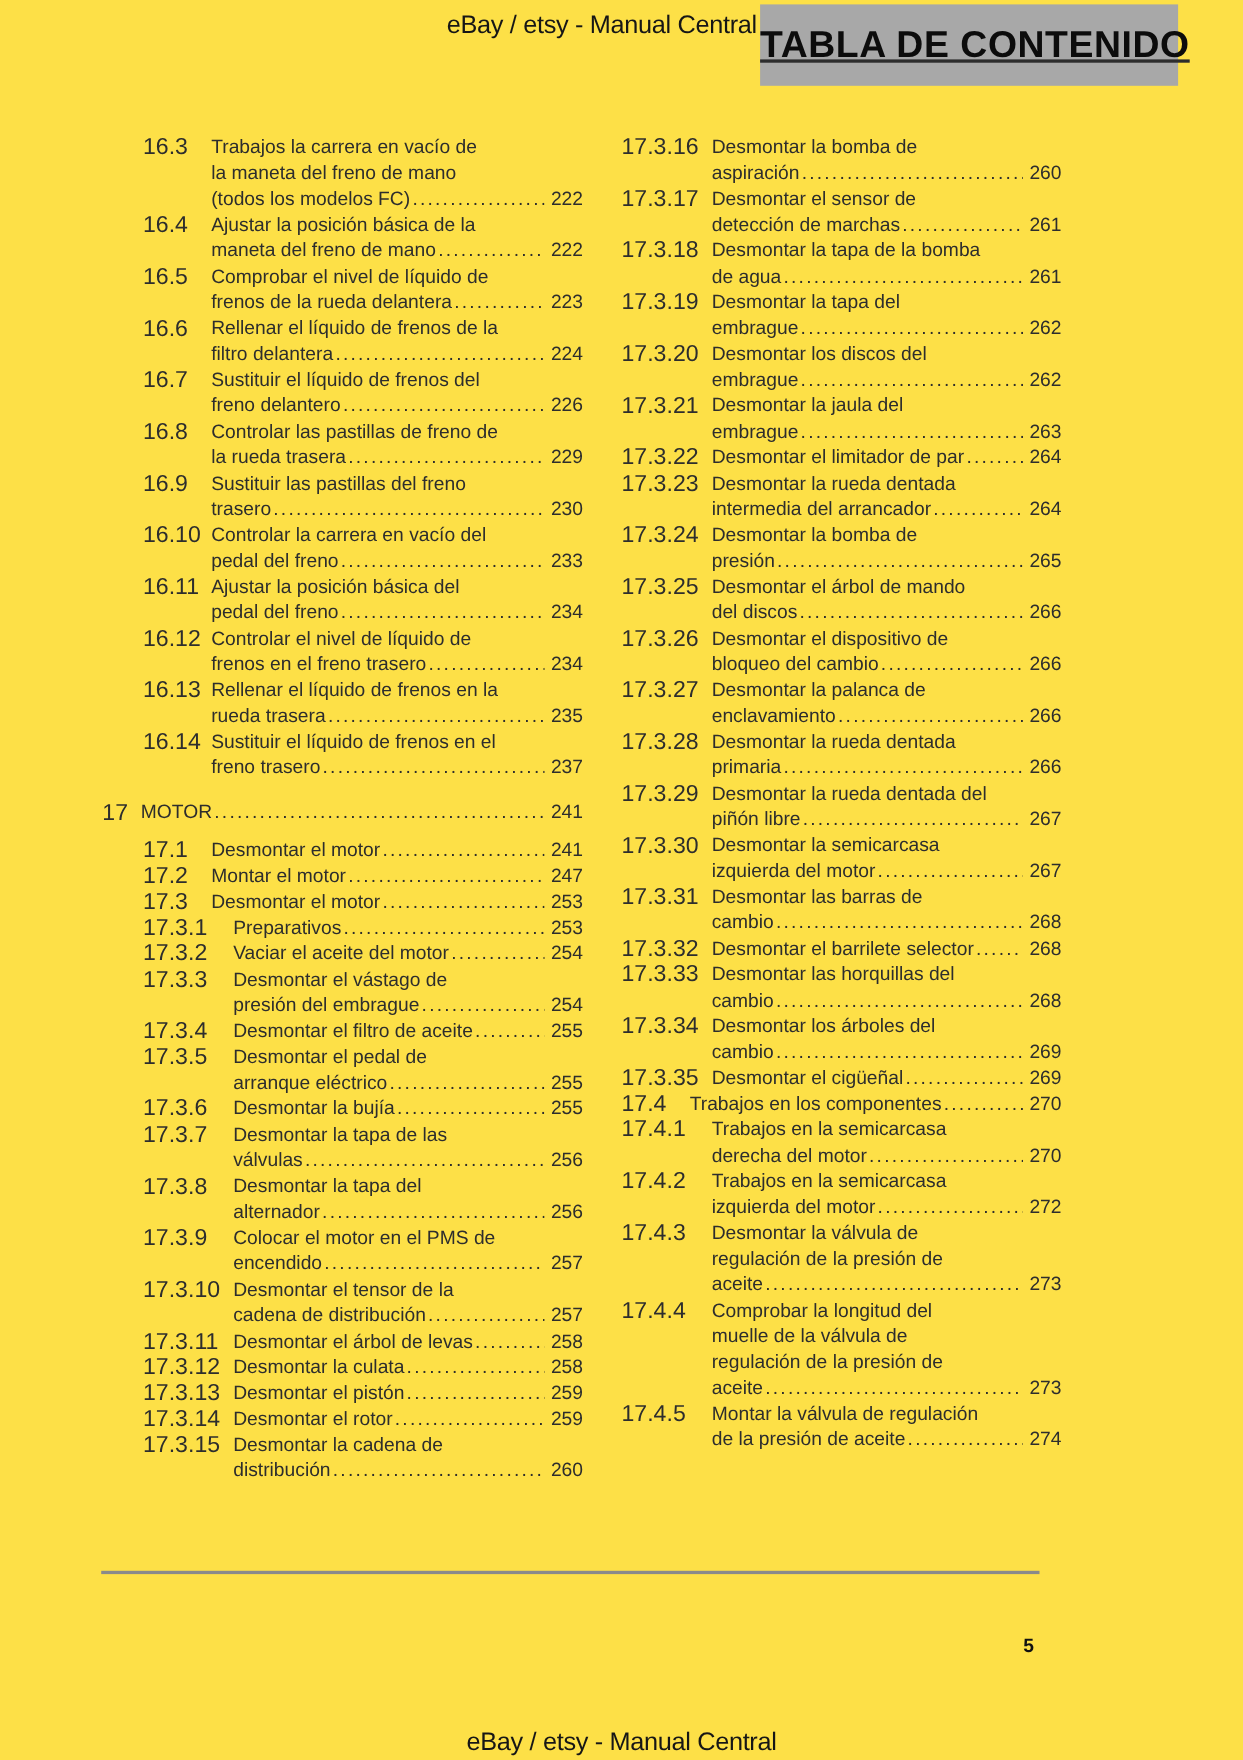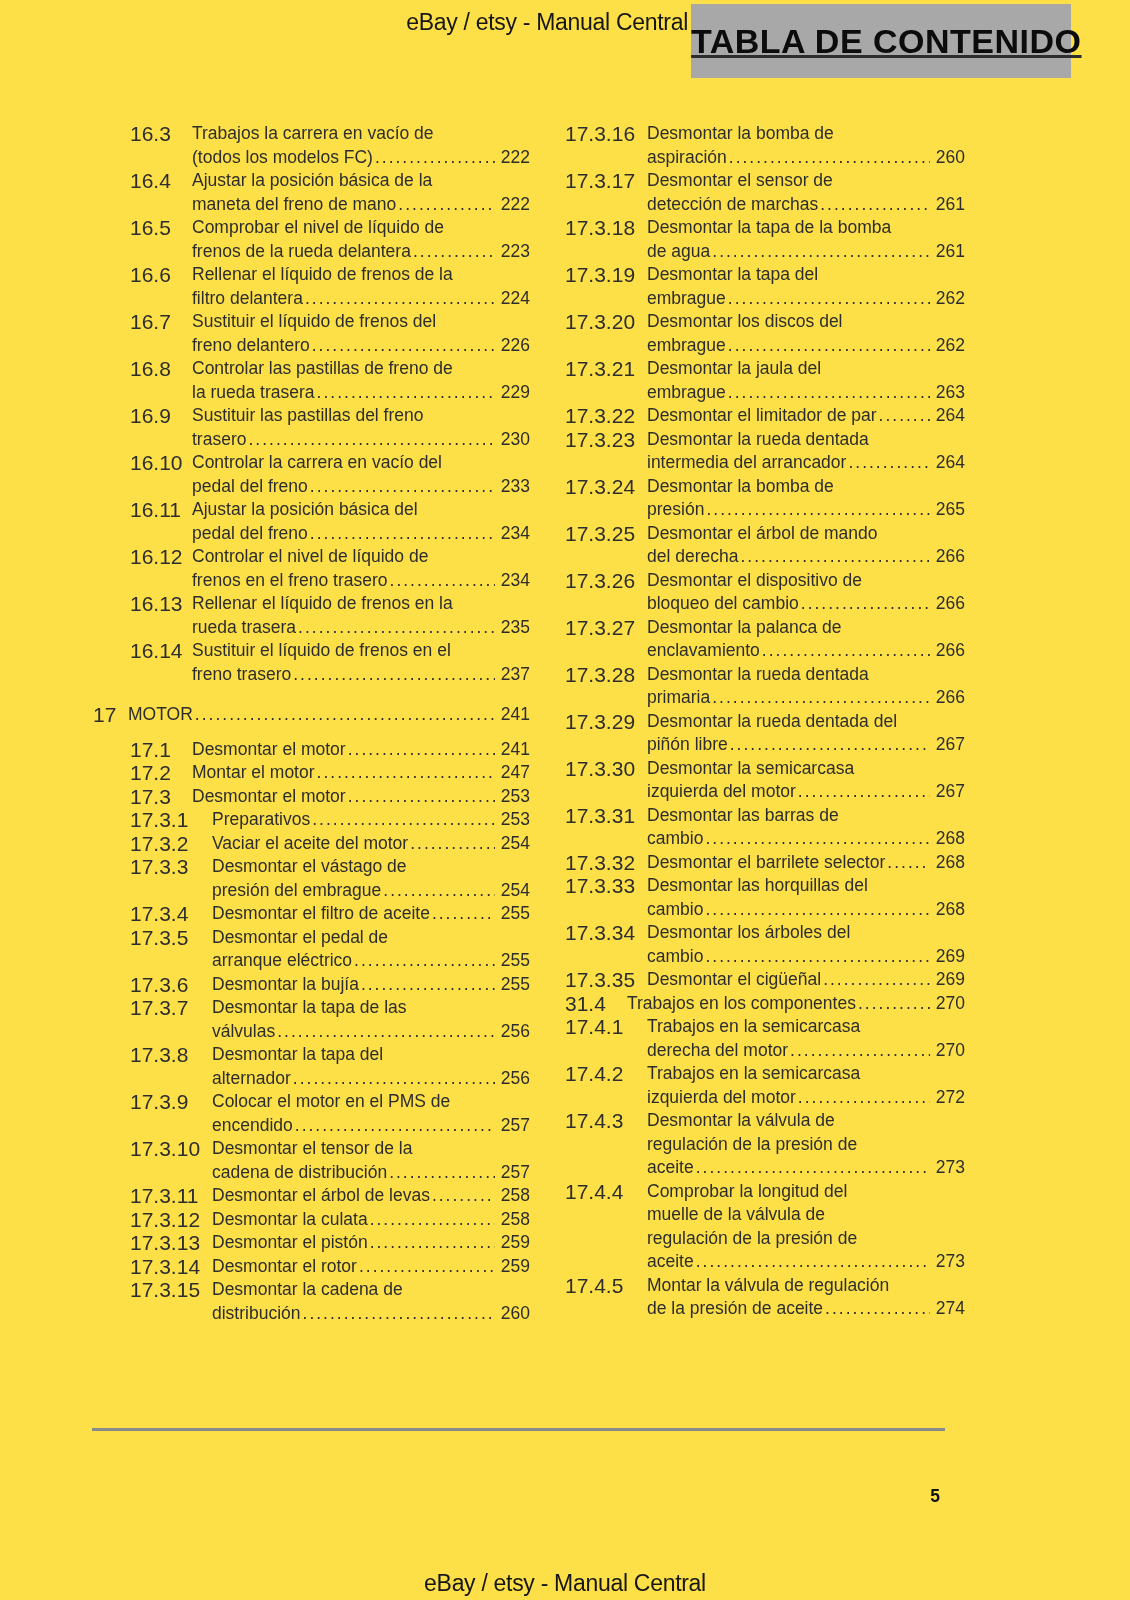--- a/index.html
+++ b/index.html
@@ -72,20 +72,21 @@
   <div class="title-box" style="background: rgb(168, 168, 168);">
     <span class="title">TABLA DE CONTENIDO</span>
   </div>
 
   <div class="toc">
     <div class="col col-left" id="col-left">
         <div class="entry lvl2">
           <span class="num">16.3</span>
           <span class="body">
             <div class="line">Trabajos la carrera en vacío de</div>
+            <div class="line">la maneta del freno de mano</div>
             <div class="line last">
               <span class="t">(todos los modelos FC)</span>
               <span class="dots"></span>
               <span class="pg">222</span>
             </div>
           </span>
         </div>
         <div class="entry lvl2">
           <span class="num">16.4</span>
           <span class="body">
@@ -502,21 +503,21 @@
               <span class="dots"></span>
               <span class="pg">265</span>
             </div>
           </span>
         </div>
         <div class="entry lvl3">
           <span class="num">17.3.25</span>
           <span class="body">
             <div class="line">Desmontar el árbol de mando</div>
             <div class="line last">
-              <span class="t">del derecha</span>
+              <span class="t">del discos</span>
               <span class="dots"></span>
               <span class="pg">266</span>
             </div>
           </span>
         </div>
         <div class="entry lvl3">
           <span class="num">17.3.26</span>
           <span class="body">
             <div class="line">Desmontar el dispositivo de</div>
             <div class="line last">
@@ -617,21 +618,21 @@
           <span class="num">17.3.35</span>
           <span class="body">
             <div class="line last">
               <span class="t">Desmontar el cigüeñal</span>
               <span class="dots"></span>
               <span class="pg">269</span>
             </div>
           </span>
         </div>
         <div class="entry lvl2">
-          <span class="num">31.4</span>
+          <span class="num">17.4</span>
           <span class="body">
             <div class="line last">
               <span class="t">Trabajos en los componentes</span>
               <span class="dots"></span>
               <span class="pg">270</span>
             </div>
           </span>
         </div>
         <div class="entry lvl3">
           <span class="num">17.4.1</span>

